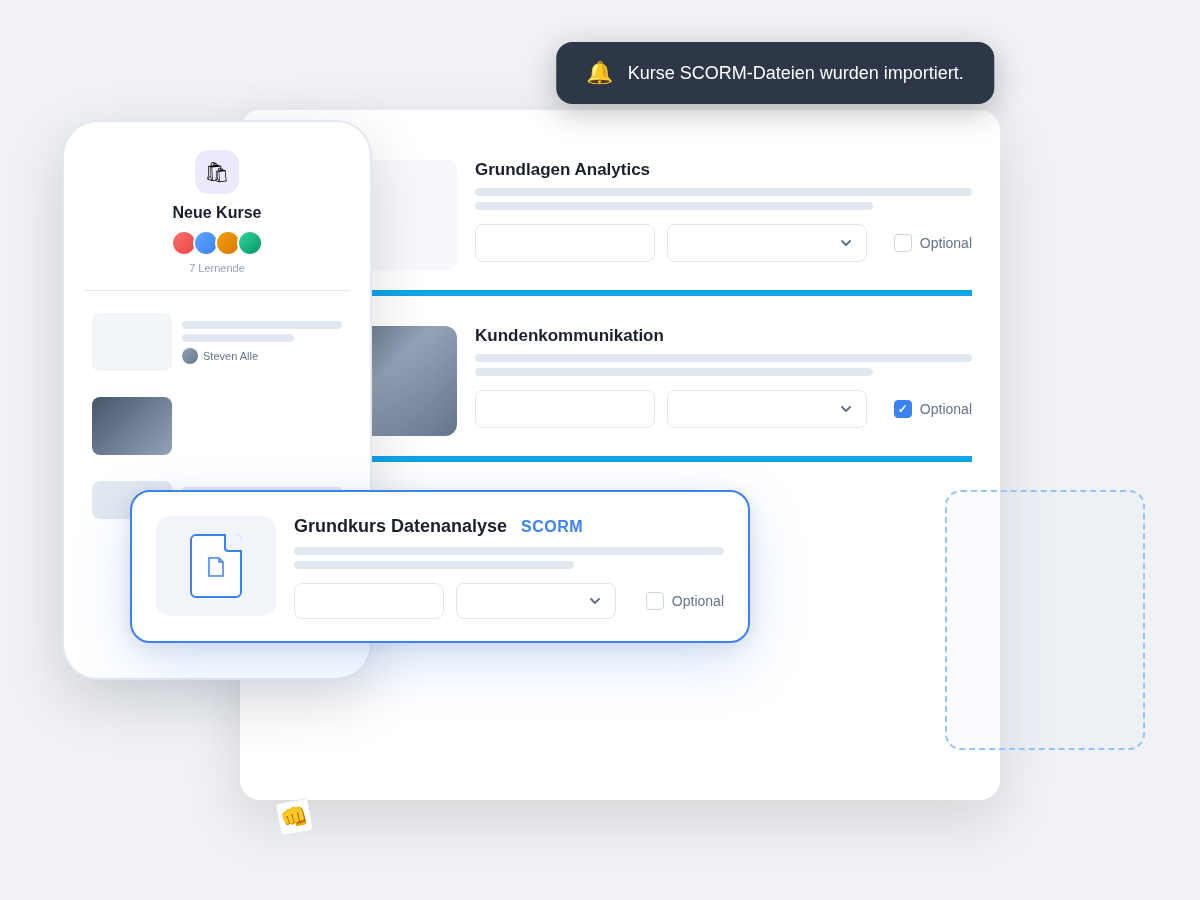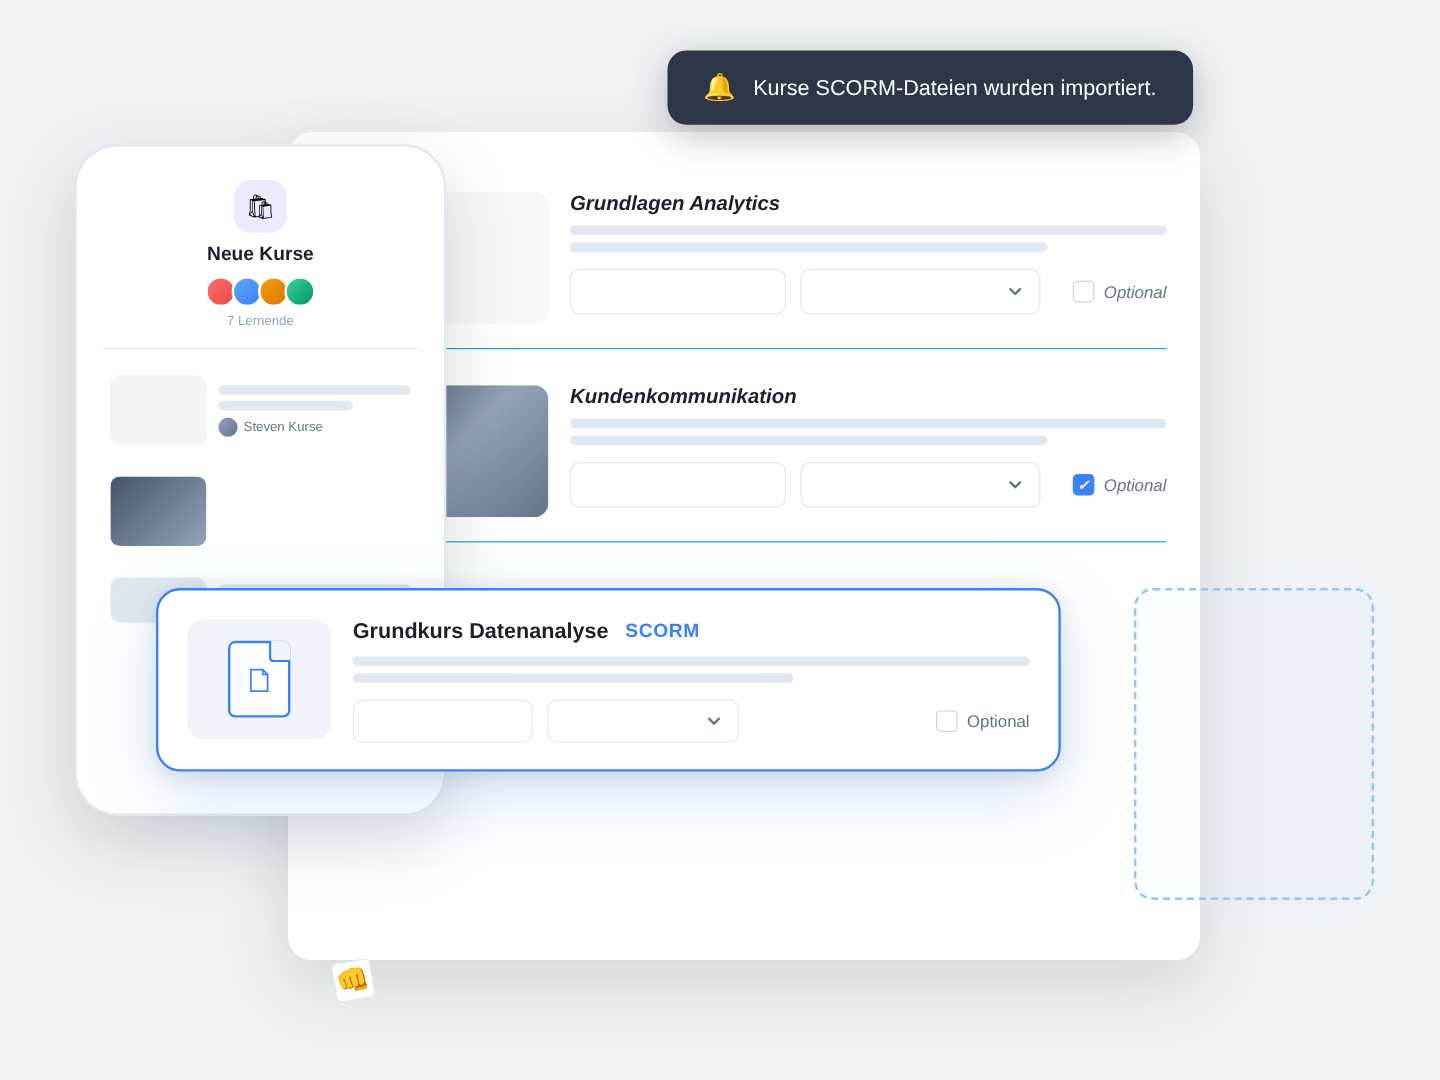--- a/index.html
+++ b/index.html
@@ -174,23 +174,22 @@
       overflow: hidden;
       z-index: 5;
       padding: 30px 28px;
     }
 
     .course-row {
       display: flex;
       align-items: flex-start;
       gap: 18px;
       padding: 20px 0;
-      border-bottom: 1px solid #0ea5e9;
+      border-bottom: 6px solid #0ea5e9;
       position: relative;
-      font-style: italic;
     }
     .drag-handle {
       display: flex;
       flex-direction: column;
       gap: 3px;
       padding-top: 10px;
       cursor: grab;
       flex-shrink: 0;
     }
     .drag-handle span {
@@ -288,21 +287,21 @@
     .optional-label {
       font-size: 14px;
       color: #64748b;
     }
 
     
     .draggable-card {
       position: absolute;
       left: 130px;
       top: 490px;
-      width: 754px;
+      width: 620px;
       background: white;
       border-radius: 20px;
       border: 2px solid #3b82f6;
       box-shadow: 0 20px 60px rgba(59, 130, 246, 0.2), 0 4px 20px rgba(0,0,0,0.1);
       z-index: 20;
       padding: 24px 24px 22px;
     }
     .draggable-card-inner {
       display: flex;
       align-items: flex-start;
@@ -481,21 +480,21 @@
 
   <div class="phone-course-item">
     <div class="phone-course-img">
       <div class="phone-img1"></div>
     </div>
     <div class="phone-course-info">
       <div class="phone-course-bar"></div>
       <div class="phone-course-bar short"></div>
       <div class="phone-author-row">
         <div class="author-avatar" style="background: linear-gradient(135deg, #94a3b8, #64748b);"></div>
-        <span class="author-name">Steven Kurse</span>
+        <span class="author-name">Steven Alle</span>
       </div>
     </div>
   </div>
 
   <div class="phone-course-item">
     <div class="phone-course-img">
       <div class="phone-img2"></div>
     </div>
   </div>
 

